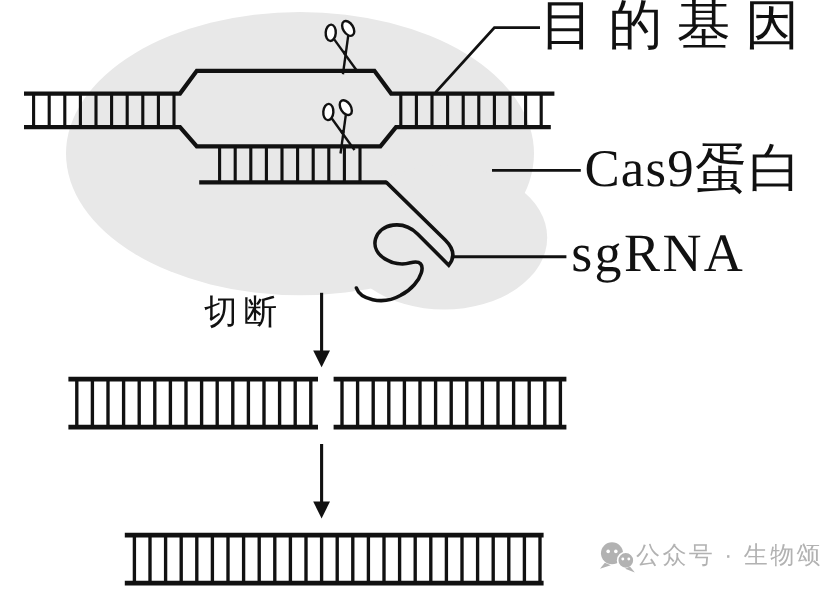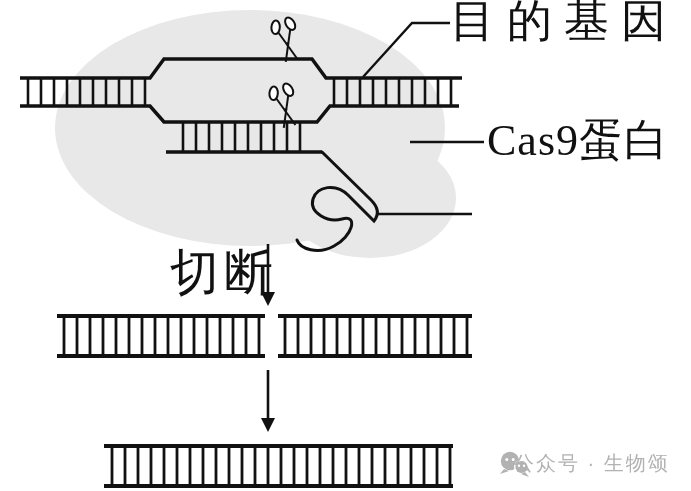--- a/index.html
+++ b/index.html
@@ -5,24 +5,24 @@
   html,body{margin:0;padding:0;background:#fff;}
   .stage{
     position:relative;width:691px;height:491px;background:#fff;overflow:hidden;
     font-family:"Liberation Serif","DejaVu Serif",serif;color:#111;border-radius:31px;
   }
   .stage svg{position:absolute;left:0;top:0;}
   .lbl{position:absolute;white-space:nowrap;line-height:1.1;color:#111;}
   .lbl-target{left:450px;top:-3px;font-size:45px;letter-spacing:12px;}
   .lbl-cas9{left:487px;top:117px;font-size:44px;letter-spacing:1px;text-align:center;}
   .lbl-sgrna{left:476px;top:187px;font-size:45px;letter-spacing:2px;}
-  .lbl-cut{left:170px;top:246px;font-size:49px;letter-spacing:5px;}
+  .lbl-cut{left:170px;top:246px;font-size:28px;letter-spacing:5px;}
   .lbl-repair{left:166px;top:382px;font-size:38px;letter-spacing:5px;}
   .lbl-watermark{
-    left:514px;top:452px;font-size:20px;letter-spacing:2px;color:#b2b2b2;
+    left:530px;top:452px;font-size:20px;letter-spacing:2px;color:#b2b2b2;
     font-family:"Liberation Sans","DejaVu Sans",sans-serif;
   }
 </style>
 </head>
 <body>
 
 <div class="stage">
 
   <svg width="691" height="491" viewBox="0 0 691 491">
 
@@ -98,15 +98,16 @@
       <path d="M525 472 L529 477 L521 474 Z"></path>
       <circle cx="506.8" cy="459.5" r="1.5" fill="#fff"></circle>
       <circle cx="513.2" cy="459.5" r="1.5" fill="#fff"></circle>
       <circle cx="519" cy="465.8" r="1.2" fill="#fff"></circle>
       <circle cx="524" cy="465.8" r="1.2" fill="#fff"></circle>
     </g>
   </svg>
 
   <div class="lbl lbl-target">目的基因</div>
   <div class="lbl lbl-cas9">Cas9蛋白</div>
+  <div class="lbl lbl-sgrna">sgRNA</div>
   <div class="lbl lbl-cut">切断</div>
   <div class="lbl lbl-watermark">公众号 · 生物颂</div>
 </div>
 
 </body></html>

